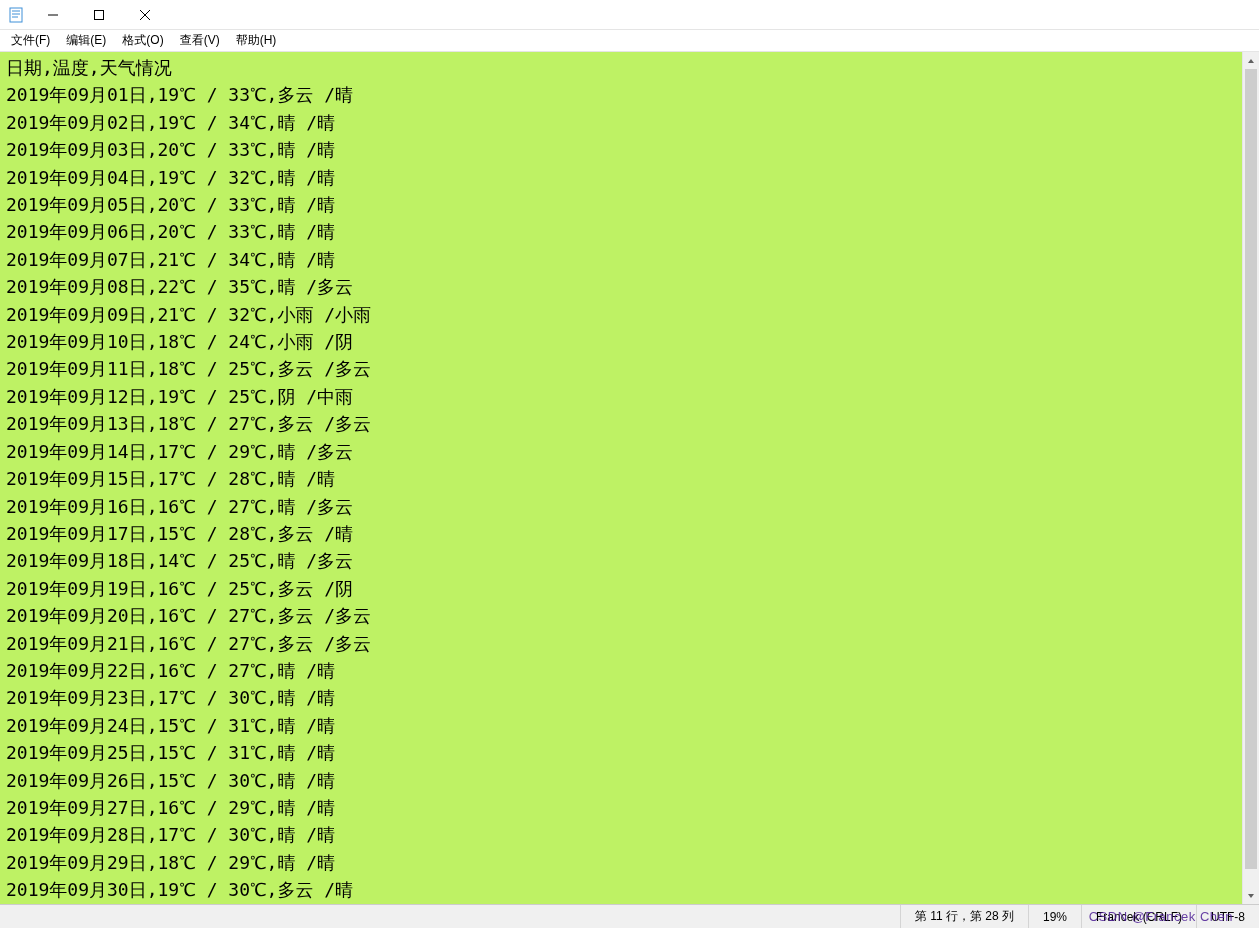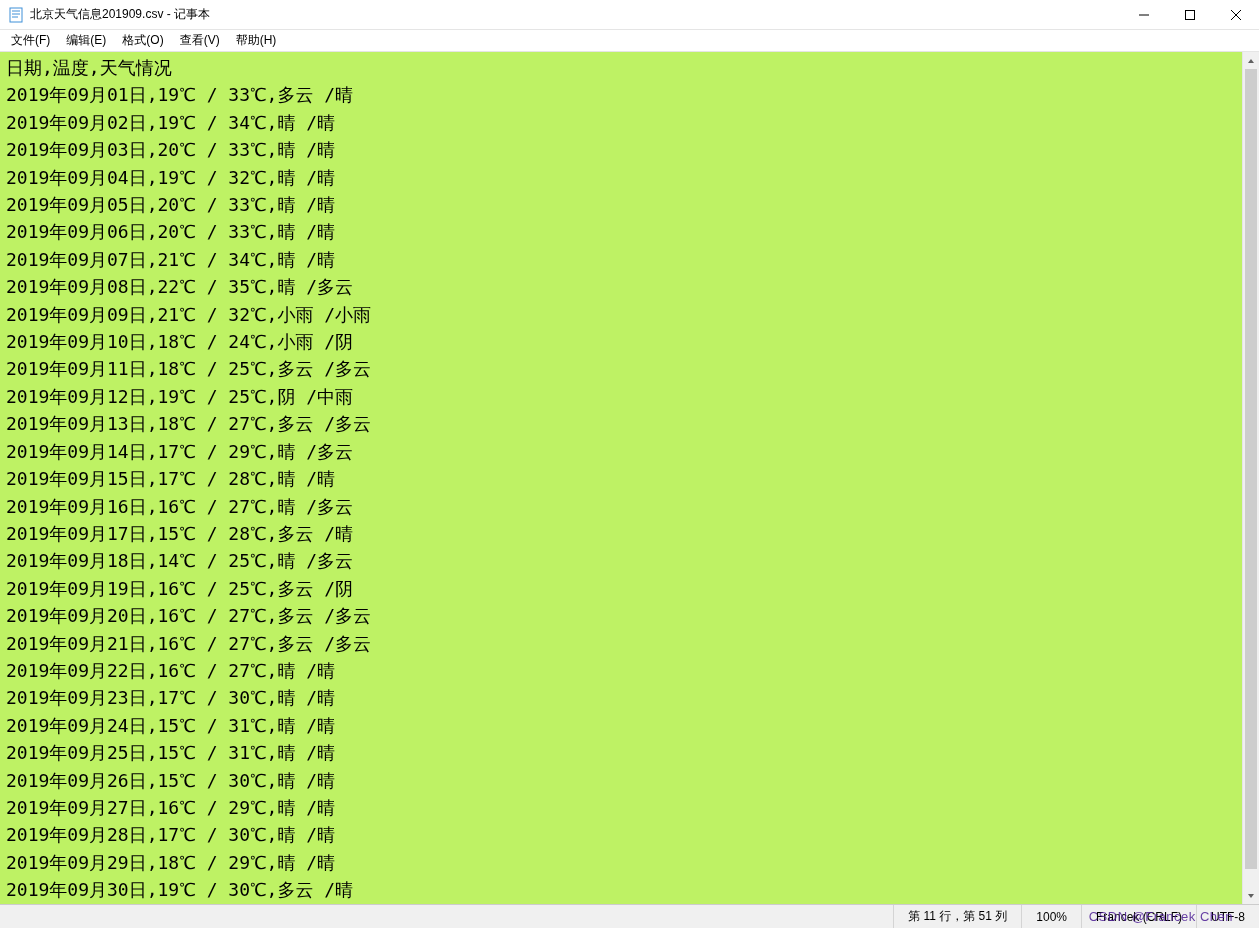--- a/index.html
+++ b/index.html
@@ -141,21 +141,20 @@
 
 <div class="titlebar">
   <span class="titlebar-icon">
     <svg viewBox="0 0 16 16">
         <rect x="2" y="1" width="12" height="14" fill="#fff" stroke="#3e90d8" stroke-width="1"></rect>
         <line x1="4" y1="4" x2="12" y2="4" stroke="#3e90d8" stroke-width="1"></line>
         <line x1="4" y1="7" x2="12" y2="7" stroke="#3e90d8" stroke-width="1"></line>
         <line x1="4" y1="10" x2="10" y2="10" stroke="#3e90d8" stroke-width="1"></line>
       </svg>
   </span>
-  <span class="titlebar-title">北京天气信息201909.csv - 记事本</span>
   <div class="window-controls">
     <div class="window-control">
       <svg viewBox="0 0 10 10">
           <line x1="0" y1="5" x2="10" y2="5" stroke="#000" stroke-width="1"></line>
         </svg>
     </div>
     <div class="window-control">
       <svg viewBox="0 0 10 10">
           <rect x="0.5" y="0.5" width="9" height="9" fill="none" stroke="#000" stroke-width="1"></rect>
         </svg>
@@ -219,19 +218,19 @@
     <div class="scroll-arrow" style="position:absolute;bottom:0;">
       <svg width="8" height="8" viewBox="0 0 8 8">
           <polygon points="1,2 7,2 4,6" fill="#606060"></polygon>
         </svg>
     </div>
   </div>
 </div>
 
 <div class="statusbar">
   <div class="status-spacer"></div>
-  <div class="status-cell">第 11 行，第 51 列</div>
-  <div class="status-cell">100%</div>
+  <div class="status-cell">第 11 行，第 28 列</div>
+  <div class="status-cell">19%</div>
   <div class="status-cell">Francek (CRLF)</div>
   <div class="status-cell">UTF-8</div>
 </div>
 
 <div class="watermark">CSDN @Francek Chen</div>
 
 </body></html>

